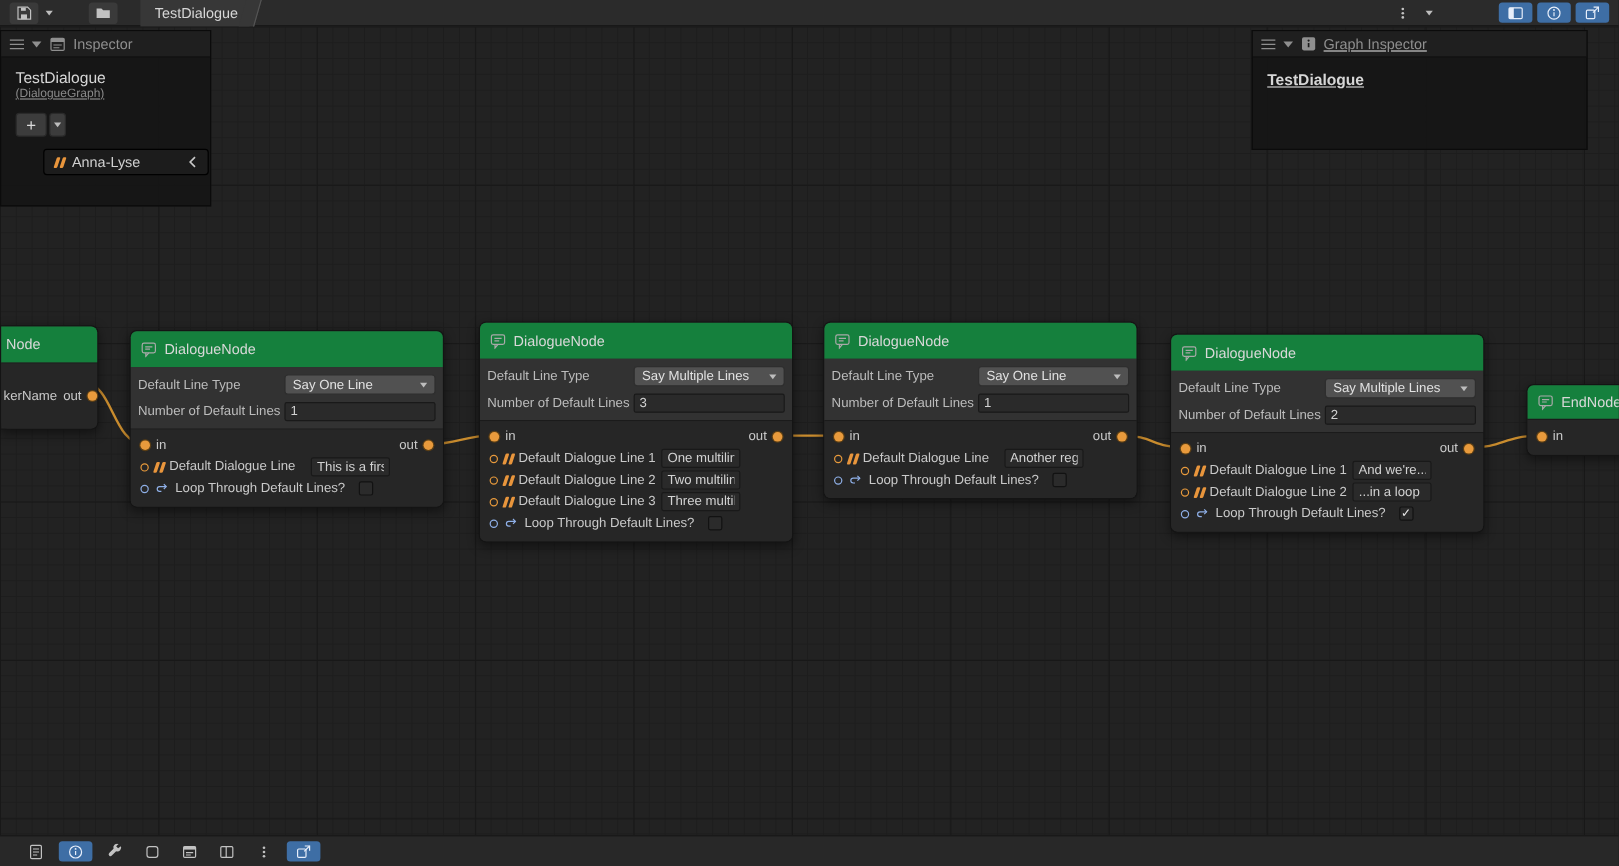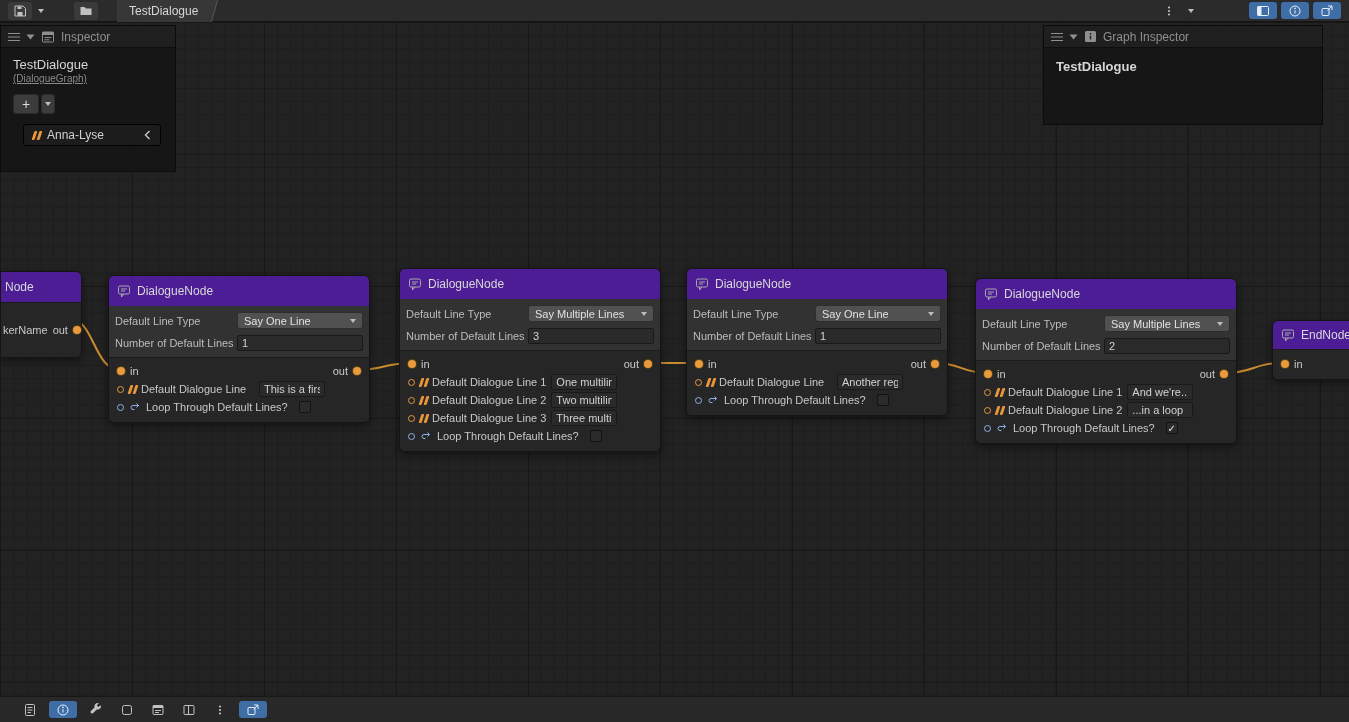--- a/index.html
+++ b/index.html
@@ -61,49 +61,49 @@
   .panel {
     position:absolute; background:rgba(22,22,22,0.97);
     border:1px solid #0b0b0b; z-index:20;
   }
   .panel-header {
     height:22px; display:flex; align-items:center; gap:6px;
     padding:0 7px; color:#8f8f8f; font-size:12px;
     background:rgba(32,32,32,0.9); border-bottom:1px solid #0e0e0e;
   }
   .blackboard-panel { left:0; top:25px; width:176px; height:147px; }
-  .inspector-panel { left:1043px; top:25px; width:280px; height:100px; }
+  .inspector-panel { left:1043px; top:25px; width:280px; height:100px;text-decoration:underline; }
   .bb-title { padding:9px 12px 0; color:#d6d6d6; font-size:13px; }
   .bb-subtitle { padding:1px 12px 0; color:#8a8a8a; font-size:10px;text-decoration:underline; }
   .bb-addrow { display:flex; gap:2px; padding:10px 12px 0; }
   .add-btn {
     width:26px; height:20px; background:#3c3c3c; border:1px solid #2a2a2a;
     border-radius:3px; color:#dddddd; font-size:14px; line-height:1;
     display:flex; align-items:center; justify-content:center;
   }
   .add-caret-btn {
     width:14px; height:20px; background:#3c3c3c; border:1px solid #2a2a2a;
     border-radius:3px; display:flex; align-items:center; justify-content:center;
   }
   .bb-field {
-    margin:10px 0 0 22px; width:138px; height:22px;
+    margin:10px 0 0 35px; width:138px; height:22px;
     background:#1c1c1c; border:1px solid #000;
     border-radius:3px; display:flex; align-items:center; gap:7px; padding:0 9px;
   }
   .bb-field-name { color:#d0d0d0; font-size:12px; }
   .gi-title { padding:11px 12px; font-weight:bold; color:#d6d6d6; font-size:13px; }
 
   
   .node {
     position:absolute; background:#282828; border:1px solid #141414;
     border-radius:6px; box-shadow:0 3px 9px rgba(0,0,0,0.45);
     font-size:11px; z-index:10;
   }
   .node-title {
-    height:30px; background:#4c1d95; border-radius:5px 5px 0 0;
+    height:30px; background:#15803d; border-radius:5px 5px 0 0;
     display:flex; align-items:center; gap:6px; padding:0 8px;
     color:#d8d8d8; font-size:12px;
   }
   .node-props {
     background:#323232; padding:6px; display:flex; flex-direction:column; gap:5px;
   }
   .prop-row { display:flex; align-items:center; height:17px; }
   .prop-label { width:122px; flex-shrink:0; color:#bcbcbc; font-size:11px; }
   .dropdown {
     flex:1; height:17px; background:#515151; border:1px solid #2e2e2e;

